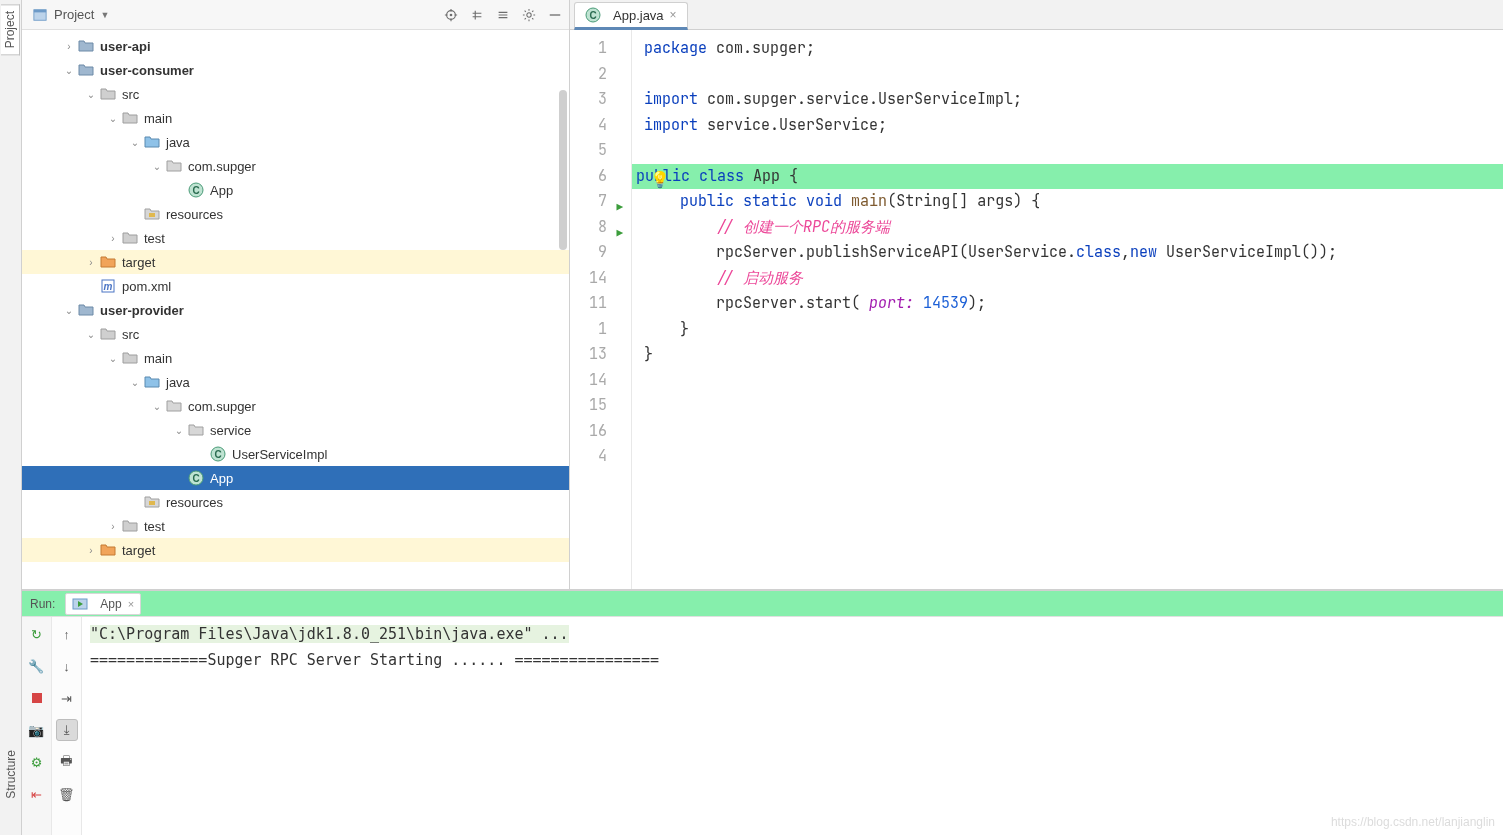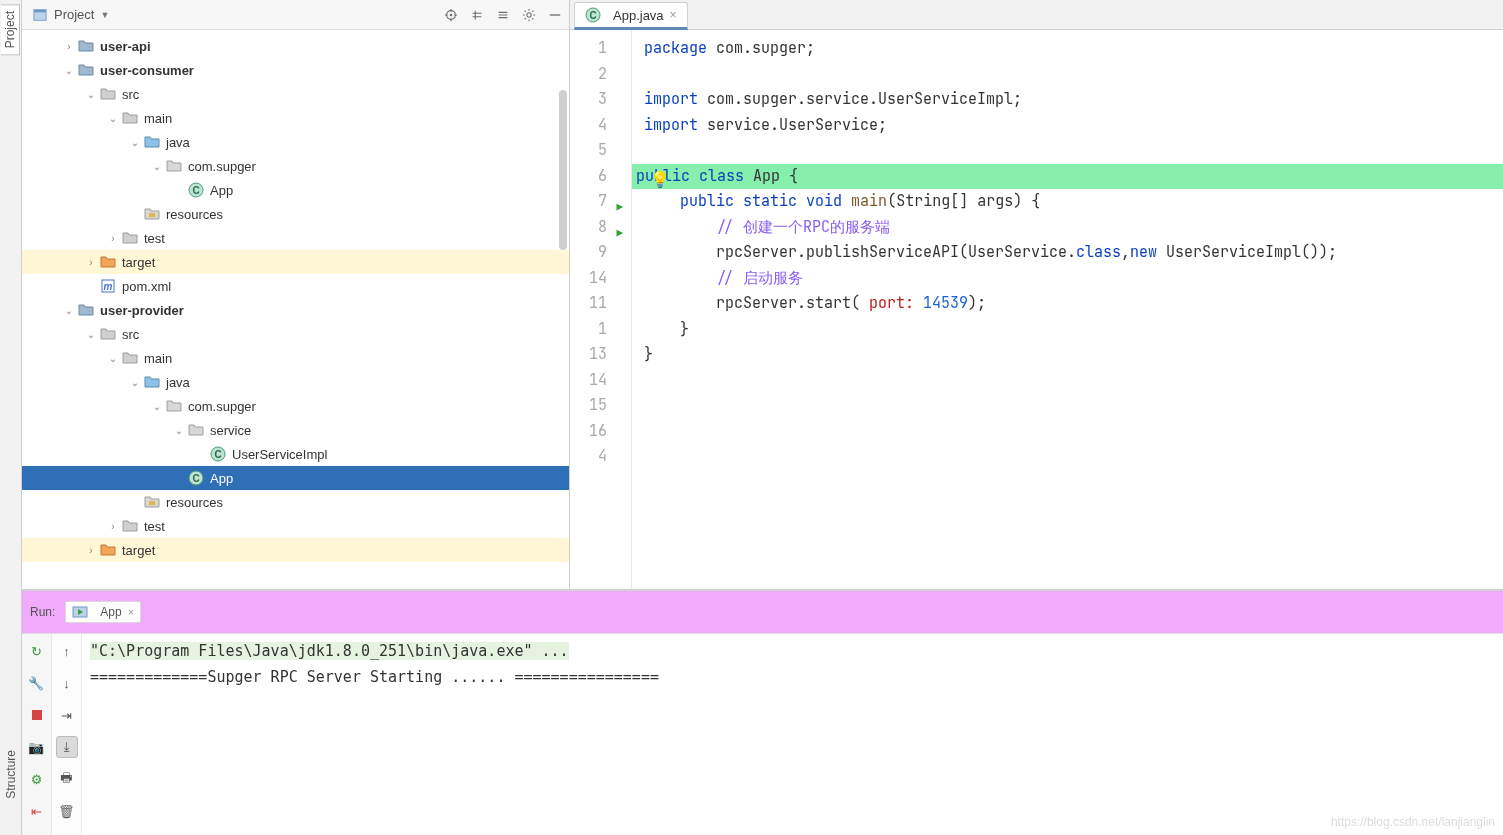--- a/index.html
+++ b/index.html
@@ -49,26 +49,26 @@
   .gutter .ln { height: 25.5px; padding-right: 18px; position: relative; }
   .gutter .run-tri { position: absolute; right: 2px; top: 6px; color: #3c9d3c; font-size: 11px; }
   .code-area { flex: 1; padding: 6px 0 0 12px; position: relative; overflow: hidden; }
   .code-line { height: 25.5px; white-space: pre; }
   .code-line.hl-line { background: #86efac; margin-left: -12px; padding-left: 4px; }
   .bulb { position: absolute; left: 18px; top: calc(6px + 25.5px*5 + 3px); color: #f0a500; font-size: 16px; }
   .kw { color: #0a3fbd; }
   .cls { color: #333; }
   .fn { color: #7e5a2f; }
   .num { color: #1b5fd6; }
-  .hint { color: #b91c1c; }
-  .cmt { color: #8b5cf6; }
+  .hint { color: #a21caf; font-style: italic; }
+  .cmt { color: #ec4899; font-style: italic; }
 
   
   .run-pane { height: 245px; display: flex; flex-direction: column; border-top: 1px solid #d0d0d0; }
-  .run-header { height: 43px; display: flex; align-items: center; gap: 10px; padding: 0 8px; background: #f0abfc; border-bottom: 1px solid #e0e0e0; font-size: 12px; color: #555; }
+  .run-header { height: 26px; display: flex; align-items: center; gap: 10px; padding: 0 8px; background: #86efac; border-bottom: 1px solid #e0e0e0; font-size: 12px; color: #555; }
   .run-cfg { display: flex; align-items: center; gap: 6px; padding: 2px 6px; background: #fff; border: 1px solid #d7d7d7; border-radius: 2px; }
   .run-cfg .close-x { color: #999; font-size: 11px; }
   .run-body { flex: 1; display: flex; }
   .run-toolbar-col { width: 30px; background: #f6f6f6; border-right: 1px solid #e8e8e8; display: flex; flex-direction: column; align-items: center; padding-top: 6px; gap: 10px; }
   .run-toolbar-col2 { width: 30px; background: #fcfcfc; border-right: 1px solid #e8e8e8; display: flex; flex-direction: column; align-items: center; padding-top: 6px; gap: 10px; }
   .tb-btn { width: 22px; height: 22px; display: inline-flex; align-items: center; justify-content: center; cursor: pointer; color: #555; border-radius: 3px; }
   .tb-btn.active { background: #dadada; border: 1px solid #bdbdbd; }
   .console { flex: 1; font-family: Consolas, monospace; font-size: 15px; line-height: 26px; padding: 4px 8px; white-space: pre; overflow: auto; }
   .console .cmd { background: #e6f3e0; display: inline; }
 

